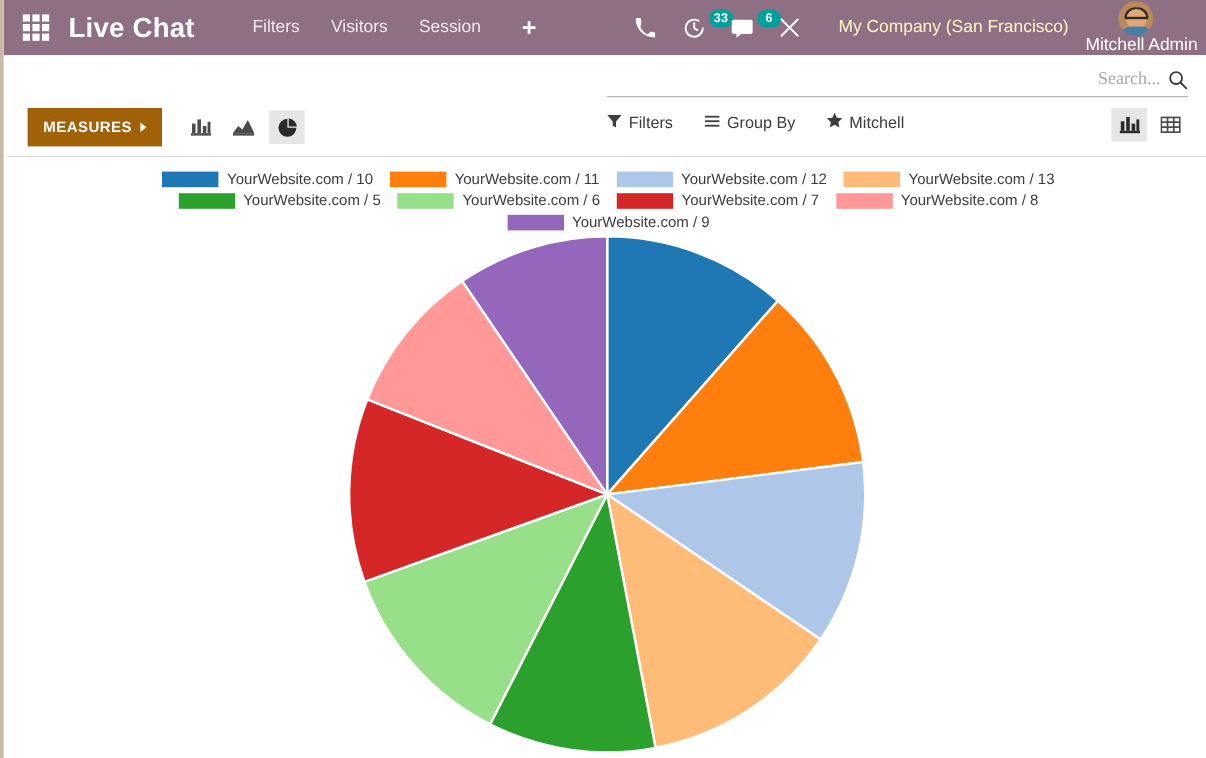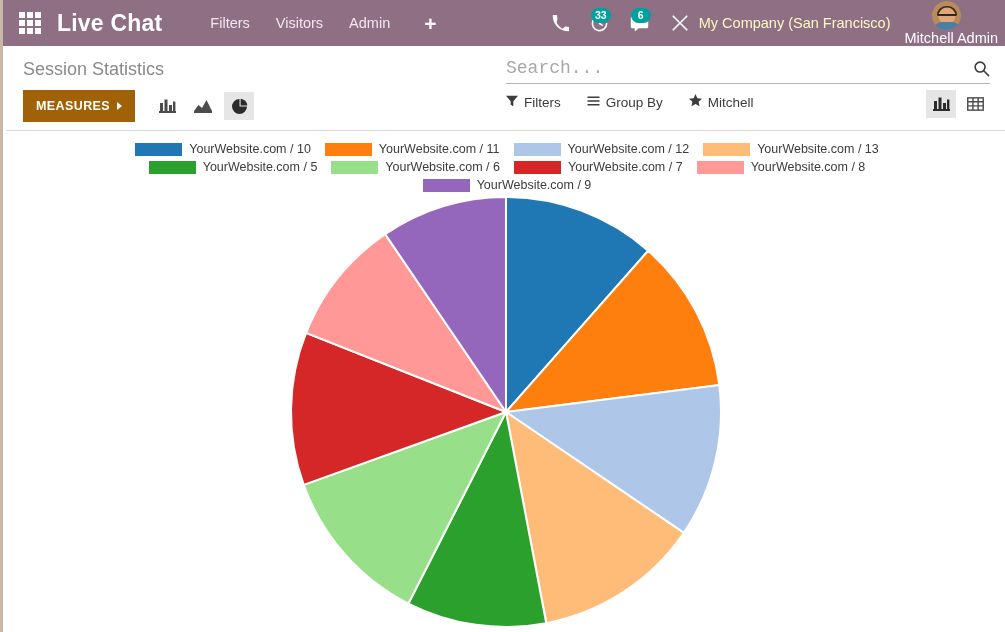--- a/index.html
+++ b/index.html
@@ -54,21 +54,21 @@
     cursor: pointer; line-height: 1; margin-left: 8px;
   }
 
   .nav-right {
     position: absolute; right: 0; top: 0; height: 46px;
     display: flex; align-items: center; gap: 0px;
     padding-right: 10px;
   }
   .sysicon {
     position: relative;
-    display: flex; align-items: center; justify-content: flex-end;
+    display: flex; align-items: center; justify-content: flex-start;
     width: 40px; height: 46px;
     cursor: pointer;
   }
   .sysicon svg { display: block; }
   .badge {
     position: absolute;
     top: 8px; left: 22px;
     min-width: 20px; height: 15px;
     padding: 0 4px;
     background: #00a09d;
@@ -161,23 +161,24 @@
   .search-wrap {
     position: absolute; left: 500px; top: 12px;
     width: 484px;
     border-bottom: 1px solid #b5b5b5;
     padding-bottom: 5px;
     display: flex; align-items: center;
   }
   .search-input {
     flex: 1;
     border: none; outline: none;
-    font-size: 18px; color: #444;
-    font-family: Liberation Mono, monospace;
+    font-size: 15px; color: #444;
+    font-family: Liberation Serif, serif;
     background: transparent;
+    text-align: right;
   }
   .search-input::placeholder { color: #a8a8a8; }
   .search-icon { margin-left: 6px; cursor: pointer; display: flex; }
 
   .filter-row {
     position: absolute; left: 500px; top: 48px;
     width: 484px;
     display: flex; align-items: center;
   }
   .filter-item {
@@ -246,21 +247,21 @@
         <i></i>
         <i></i>
         <i></i>
     </div>
 
     <div class="brand">Live Chat</div>
 
     <div class="nav-menu">
       <div class="nav-item">Filters</div>
       <div class="nav-item">Visitors</div>
-      <div class="nav-item">Admin</div>
+      <div class="nav-item">Session</div>
       <div class="nav-plus">+</div>
     </div>
 
     <div class="nav-right">
 
       <div class="sysicon">
         <svg width="17" height="17" viewBox="0 0 24 24" fill="#ffffff">
           <path d="M6.6 10.8c1.9 3.7 4.9 6.7 8.6 8.6l2.9-2.9c.4-.4.9-.5 1.3-.3 1.2.4 2.5.6 3.8.6.6 0 1 .4 1 1V22c0 .6-.4 1-1 1C10.7 23 1 13.3 1 1c0-.6.4-1 1-1h4.2c.6 0 1 .4 1 1 0 1.3.2 2.6.6 3.8.1.4 0 .9-.3 1.3L6.6 10.8z"></path>
         </svg>
       </div>
@@ -296,21 +297,20 @@
           <div class="shirt"></div>
         </div>
         <span class="user-name">Mitchell Admin</span>
       </div>
 
     </div>
   </div>
 
   <div class="control-panel">
 
-    <div class="page-title">Session Statistics</div>
 
     <div class="cp-left-bottom">
       <div class="measures-btn">
         <span>MEASURES</span>
         <span class="caret-r"></span>
       </div>
 
       <div class="chart-btns">
         <div class="chart-btn">
           <svg width="17" height="16" viewBox="0 0 17 16" fill="#4c4c4c">

